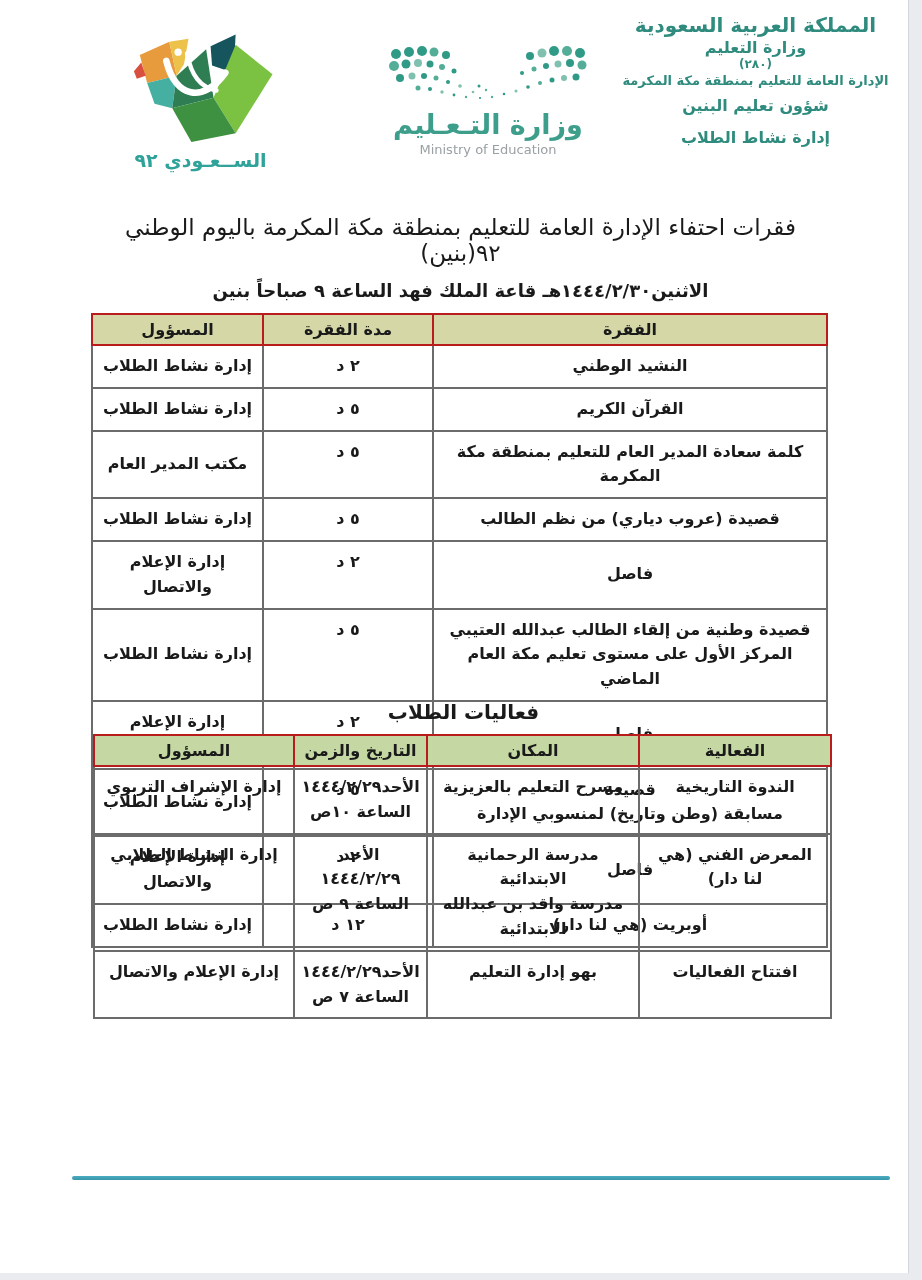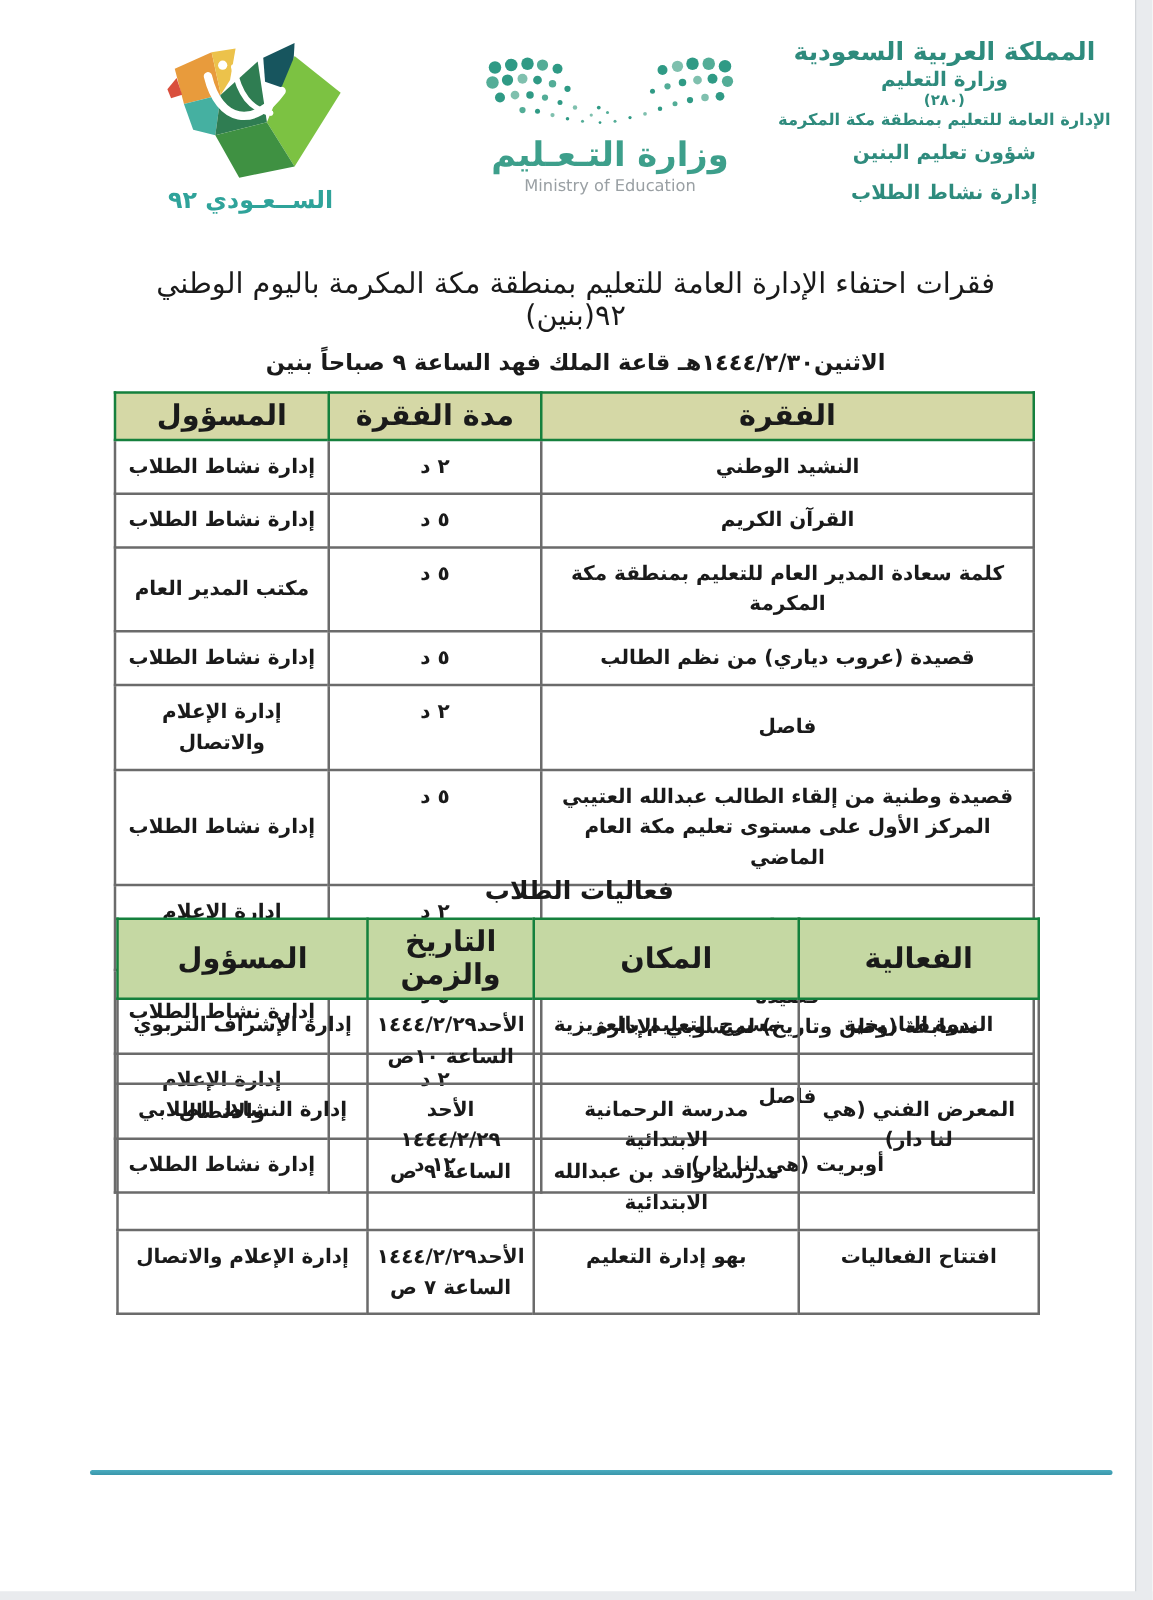--- a/index.html
+++ b/index.html
@@ -17,36 +17,36 @@
   
   .nd-logo { position:absolute; left:98px; top:30px; width:205px; text-align:center; direction:rtl; }
   .nd-logo svg { display:block; margin:0 auto; }
   .nd-line1 { color:#3f9142; font-weight:bold; font-size:21px; line-height:1.1; }
   .nd-line2 { color:#2fa39a; font-weight:bold; font-size:19px; letter-spacing:2px; line-height:1.3; }
 
   .moe-logo { position:absolute; left:366px; top:42px; width:244px; text-align:center; direction:rtl; }
   .moe-ar { color:#3d9f8b; font-size:27px; font-weight:bold; line-height:1.1; margin-top:2px; }
   .moe-en { color:#9aa0a4; font-size:13px; direction:ltr; margin-top:2px; }
 
-  .emblem { position:absolute; left:608px; top:28px; width:295px; text-align:center;
+  .emblem { position:absolute; left:608px; top:12px; width:295px; text-align:center;
     color:#2e8b7d; direction:rtl; }
   .e1 { font-size:20px; font-weight:bold; line-height:1.3; }
   .e2 { font-size:16px; font-weight:bold; line-height:1.2; }
   .e3 { font-size:12px; font-weight:bold; line-height:1.2; }
   .e4 { font-size:13px; font-weight:bold; line-height:1.4; }
   .dept { font-size:16px; font-weight:bold; line-height:2.0; color:#2e8b7d; }
 
   
   .program { position:absolute; left:93px; top:214px; width:735px; direction:rtl; }
   .t-line1 { text-align:center; font-weight:normal; font-size:23px; }
   .t-line2 { text-align:center; font-weight:bold; font-size:18px; margin-top:14px; }
 
   
   table { border-collapse:collapse; table-layout:fixed; direction:rtl; width:100%; }
-  th { background:#d5d8a6; border:2px solid #15803d; font-size:23px; font-weight:bold;
+  th { background:#d5d8a6; border:2px solid #b91c1c; font-size:16px; font-weight:bold;
        padding:5px 4px; text-align:center; }
   td { border:2px solid #6b6b6b; font-weight:bold; font-size:16px; padding:8px 6px;
        text-align:center; white-space:pre-line; line-height:1.55; vertical-align:middle; }
   .program-table { margin-top:12px; }
   .program-table td.c-dur { vertical-align:top; }
 
   .activities { position:absolute; left:95px; top:700px; width:737px; direction:rtl; }
   .act-title { text-align:center; font-size:20px; font-weight:bold; }
   .activities-table { margin-top:10px; }
   .activities-table th { background:#c5d8a3; }

